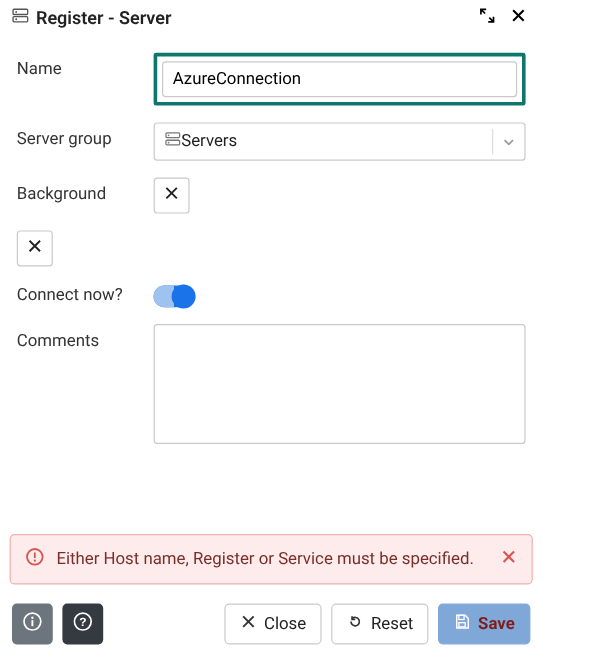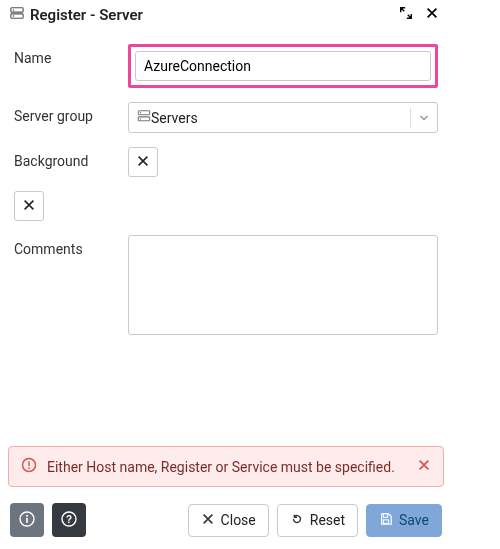--- a/index.html
+++ b/index.html
@@ -44,21 +44,21 @@
     margin-bottom: 14px;
     gap: 14px;
   }
   .row-label {
     width: 100px;
     padding-top: 6px;
     color: #333;
   }
   .row-control { flex: 1; }
   .highlight-wrap {
-    border: 3px solid #ec4899;
+    border: 3px solid #0f766e;
     border-radius: 2px;
     padding: 4px;
   }
   input[type="text"], textarea, .select {
     width: 100%;
     border: 1px solid #c9c9c9;
     border-radius: 3px;
     padding: 6px 8px;
     font-size: 14px;
     font-family: inherit;
@@ -140,22 +140,23 @@
   .btn {
     display: flex; align-items: center; gap: 6px;
     border: 1px solid #c9c9c9;
     background: #fff;
     border-radius: 4px;
     padding: 7px 12px;
     cursor: pointer;
   }
   .btn.primary {
     background: #7fa8d9;
-    color: #0c4a6e;
+    color: #7f1d1d;
     border-color: #7fa8d9;
+    font-weight: bold;
   }
   svg.ic { width: 14px; height: 14px; }
 </style>
 </head>
 <body>
 
 <div class="dialog">
 
   <div class="titlebar">
     <span>
@@ -232,20 +233,26 @@
         <div class="sqbtn">
           <span>
             <svg class="ic" viewBox="0 0 16 16">
                 <path d="M3 3 L13 13 M13 3 L3 13" stroke="#222" stroke-width="1.8"></path>
               </svg>
           </span>
         </div>
       </div>
     </div>
 
+    <div class="row">
+      <div class="row-label" style="padding-top:2px">Connect now?</div>
+      <div class="row-control" style="padding-top:2px">
+        <div class="switch"></div>
+      </div>
+    </div>
 
     <div class="row">
       <div class="row-label">Comments</div>
       <div class="row-control">
         <textarea style=""></textarea>
       </div>
     </div>
 
   </div>
 

